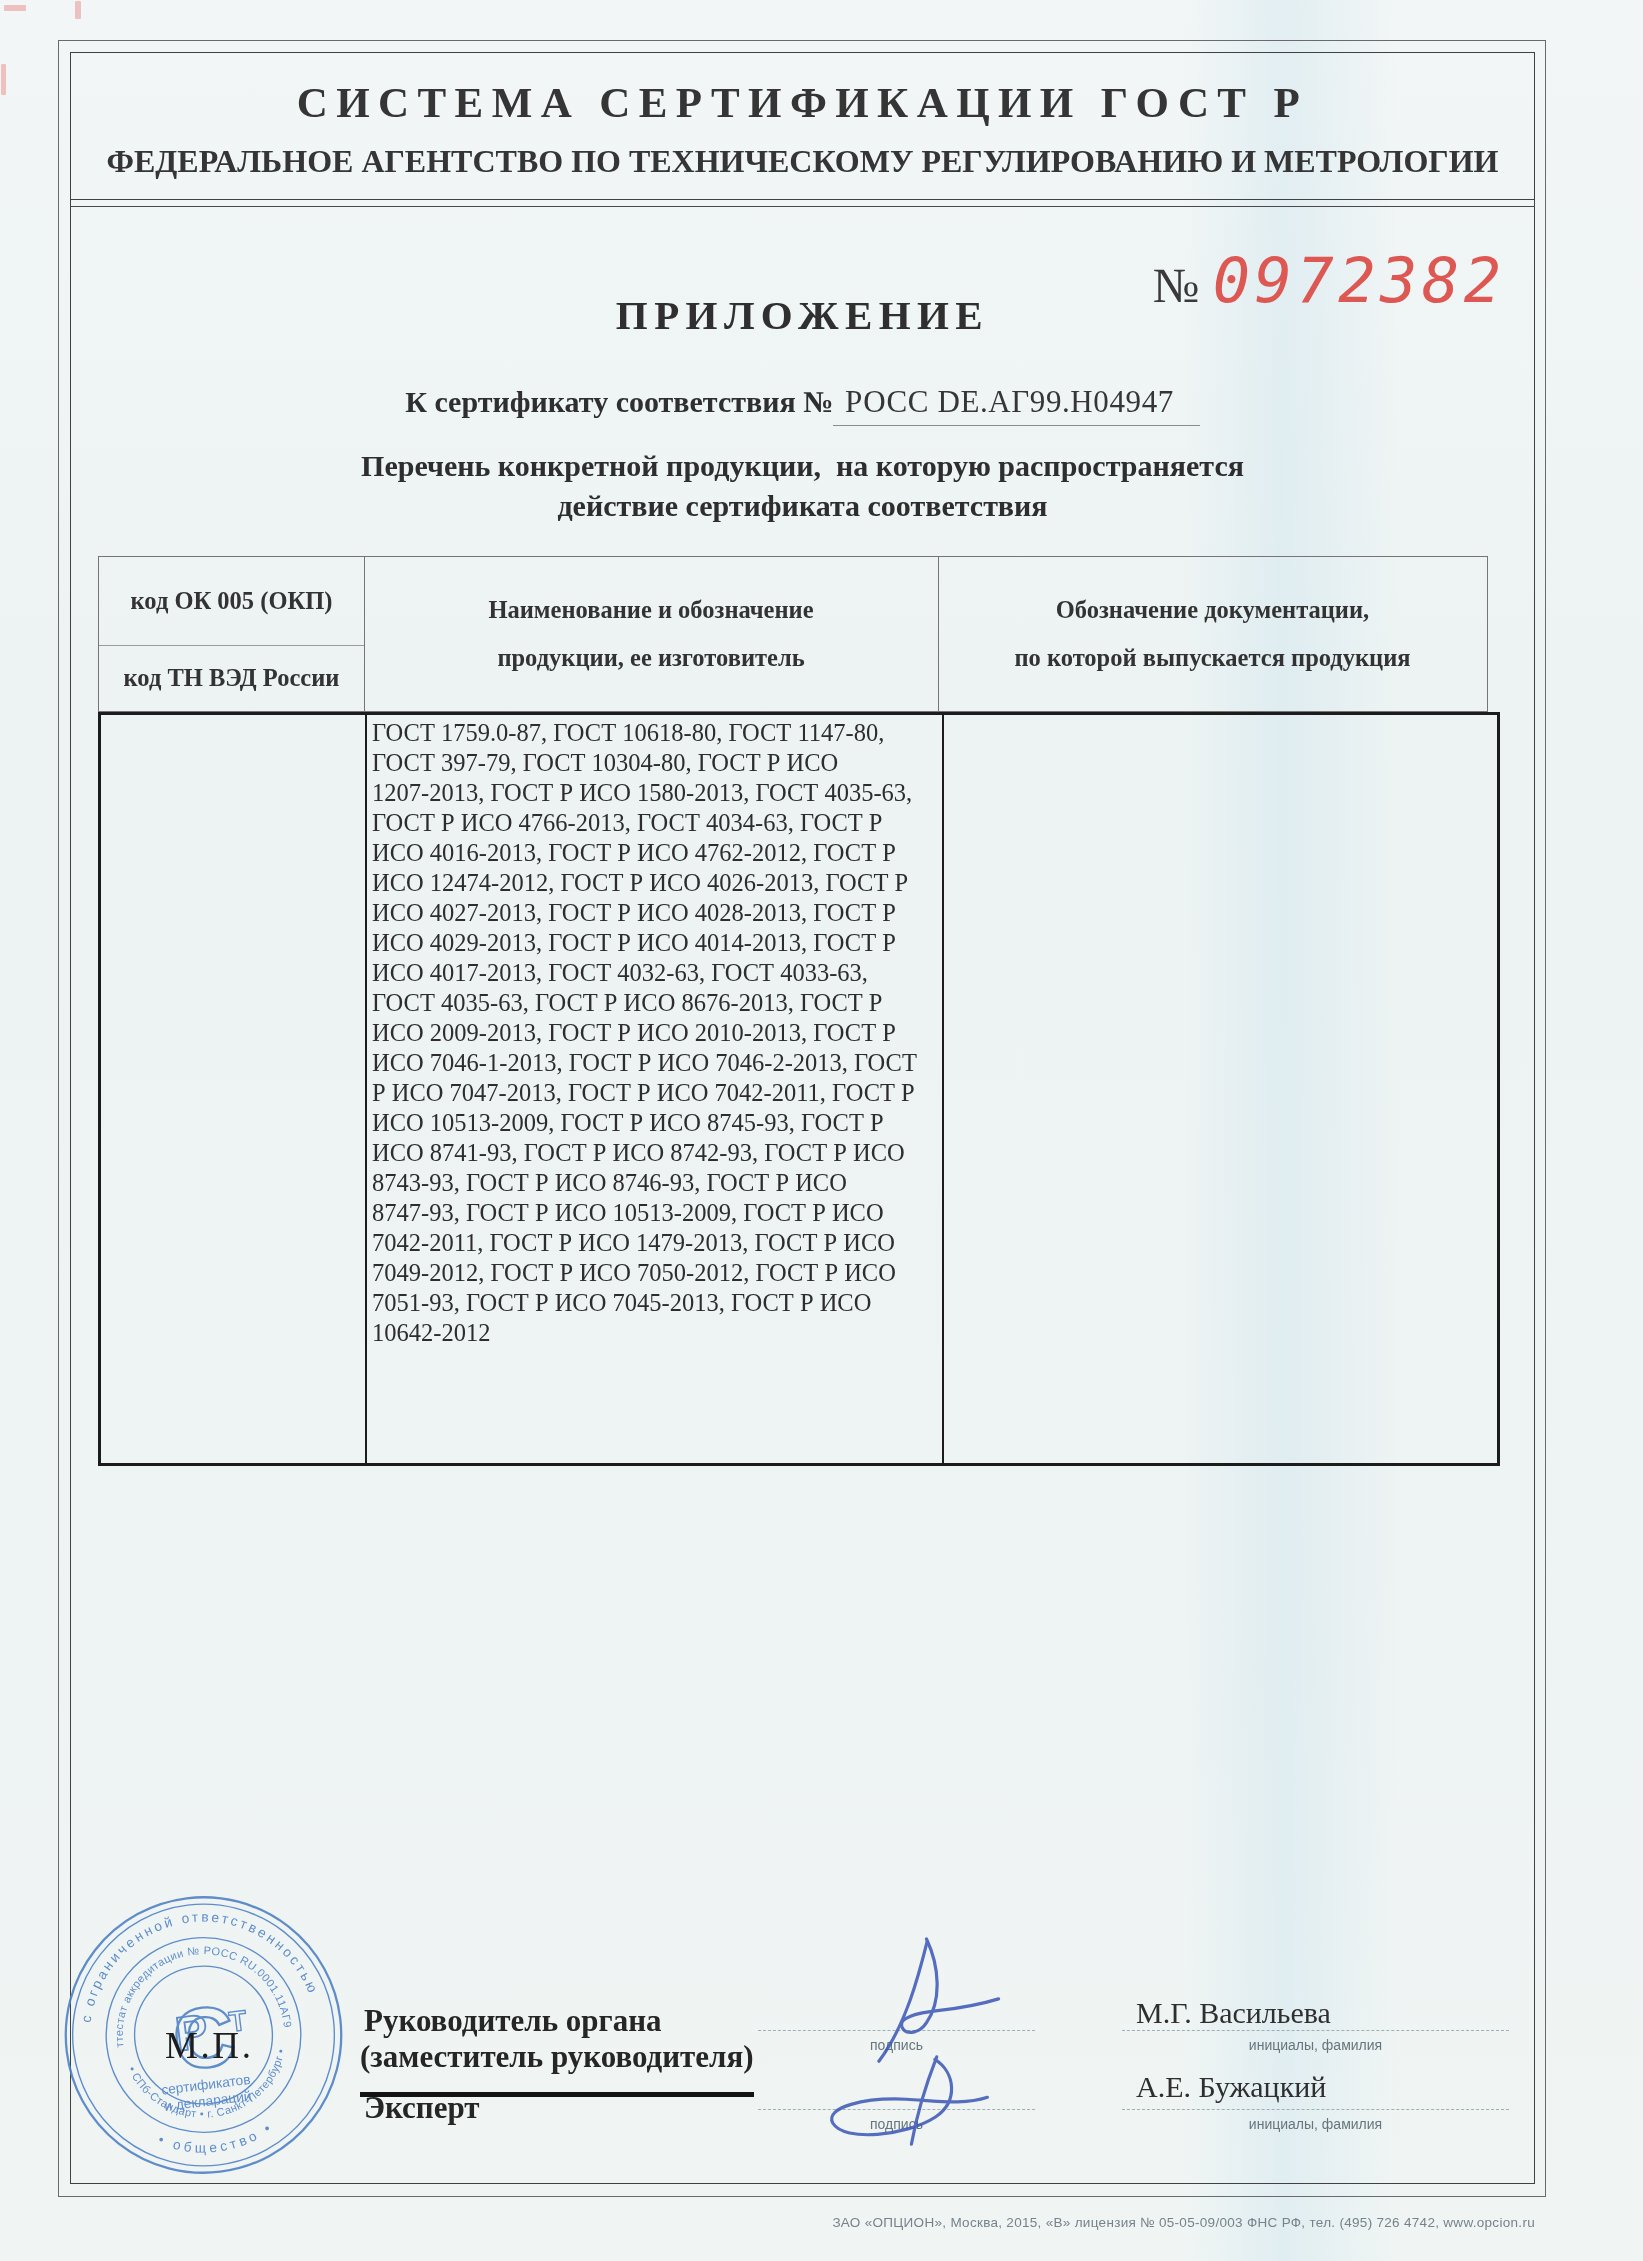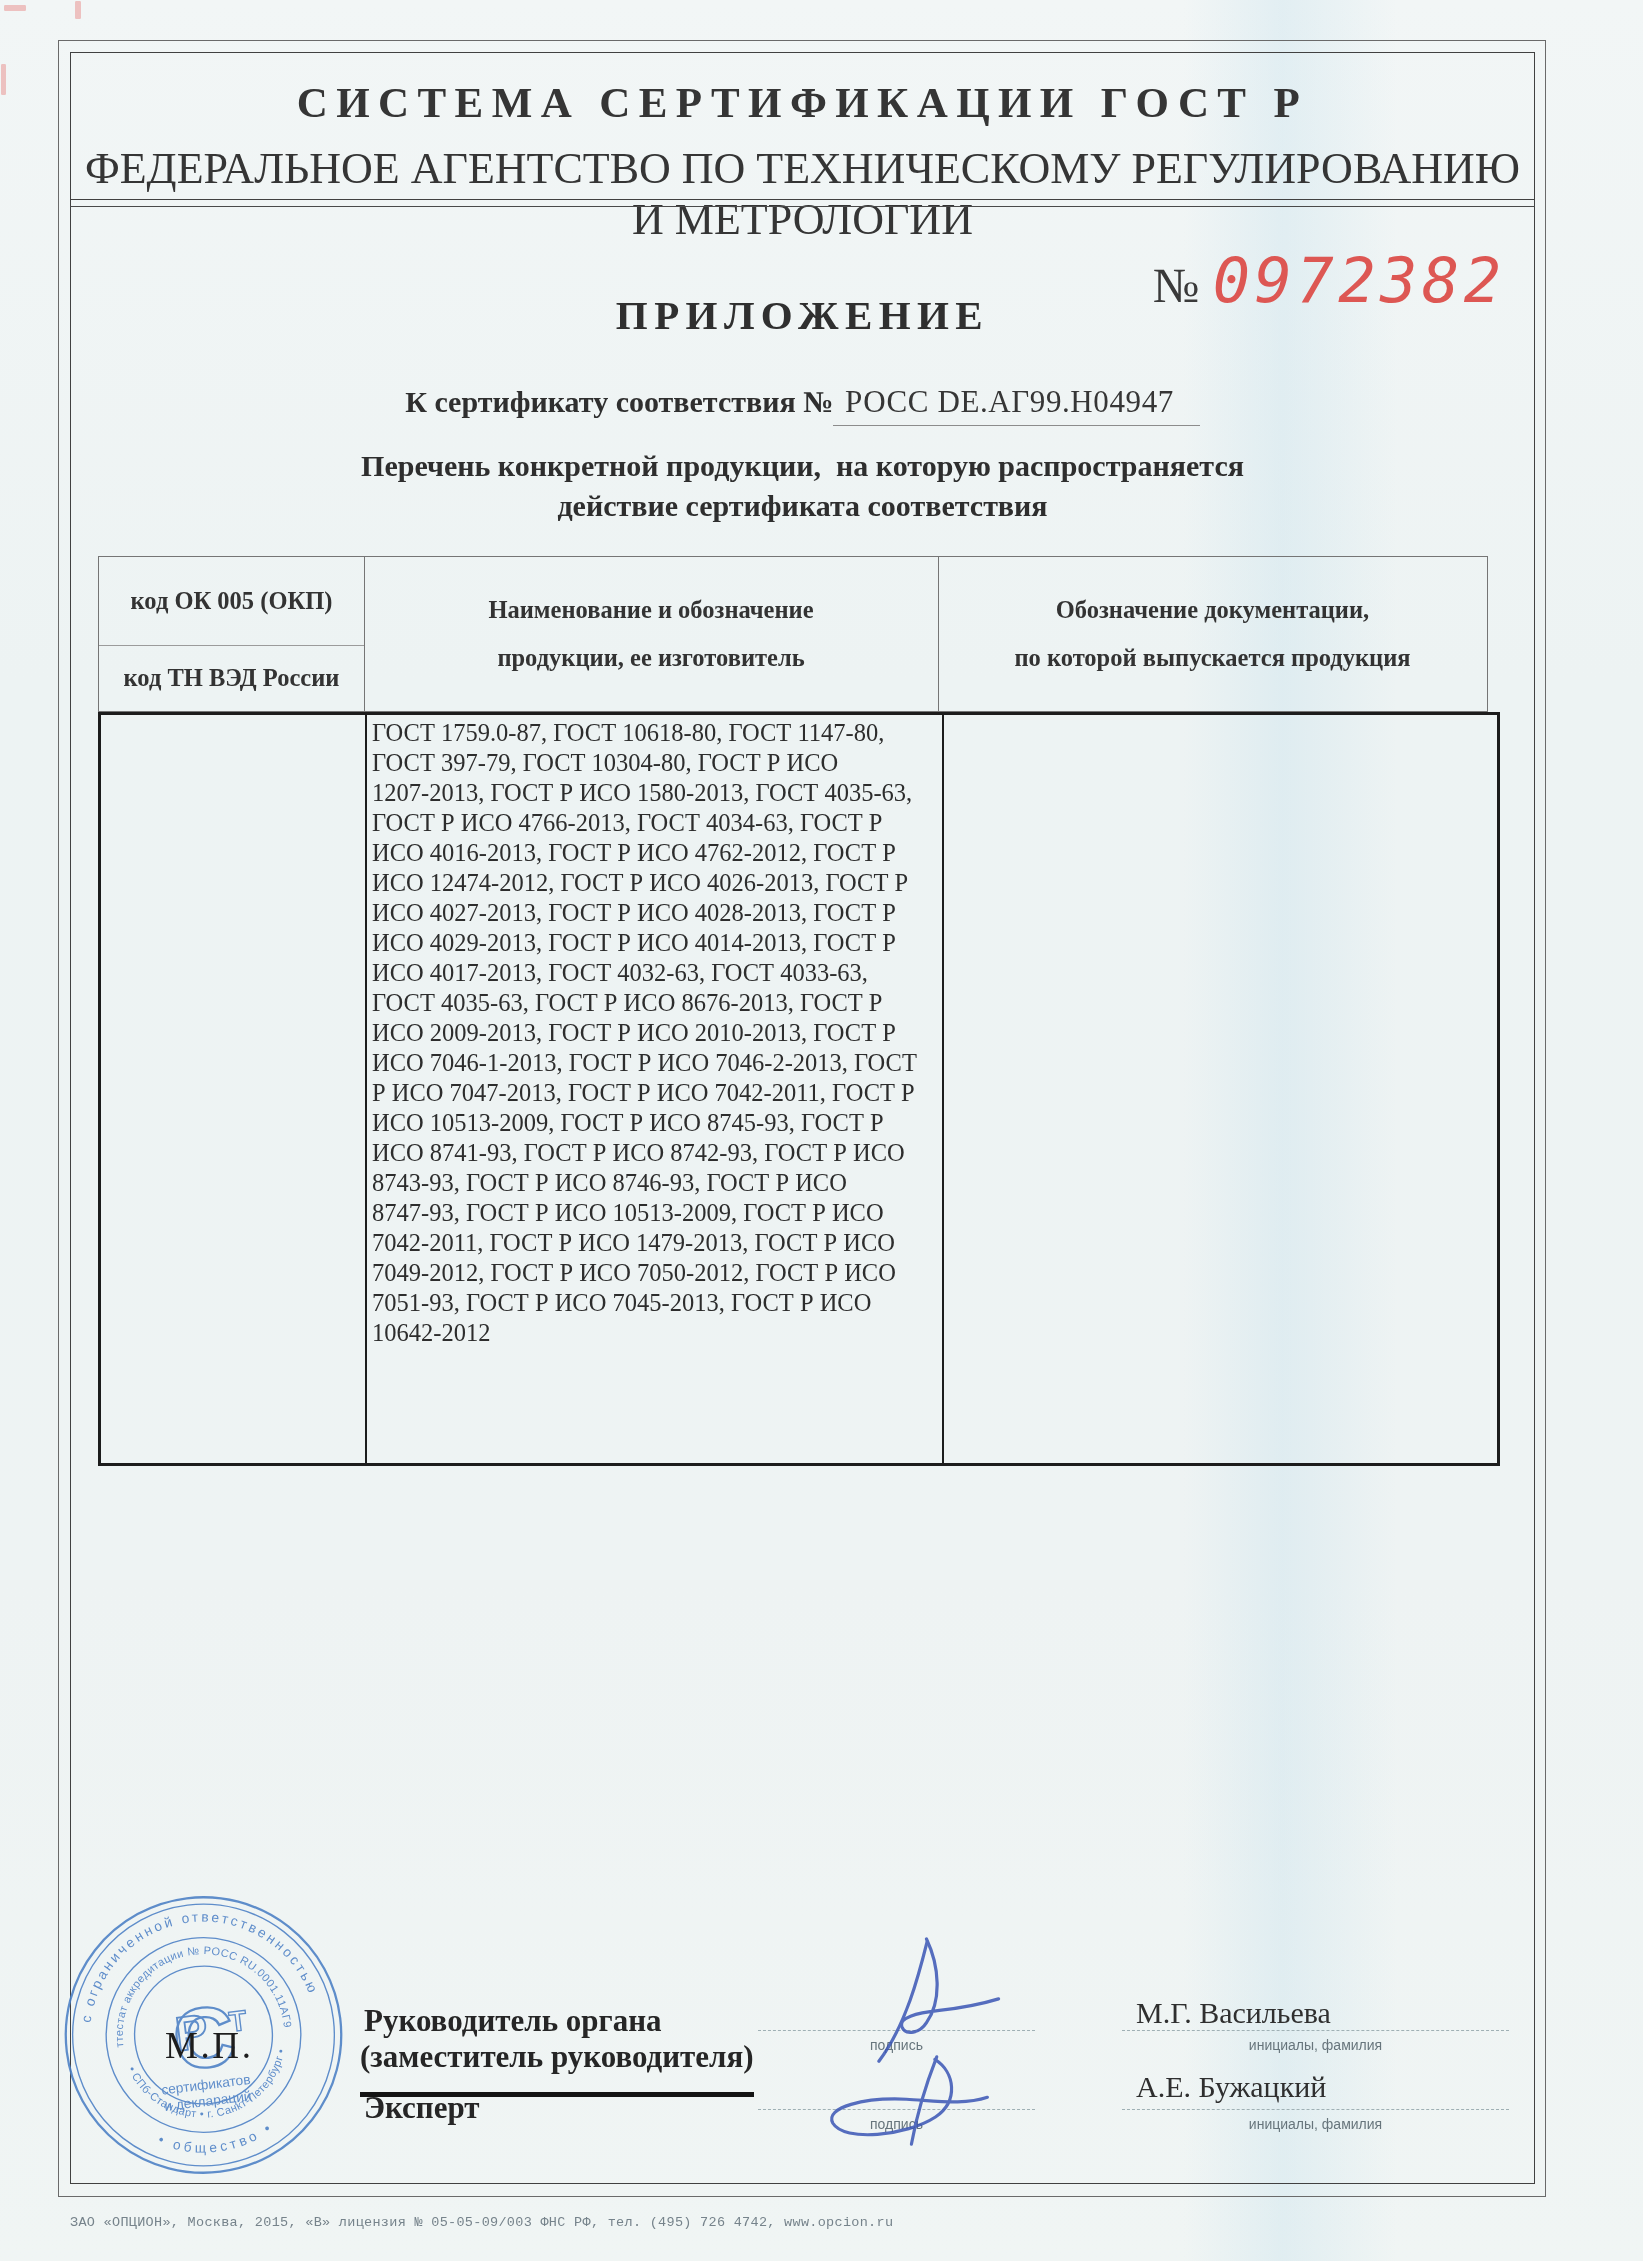--- a/index.html
+++ b/index.html
@@ -17,21 +17,21 @@
   
   .regmark { position:absolute; background:#eaa5a3; opacity:.65; border-radius:1.3px; }
 
   
   .frame-outer { left:58px; top:40px; width:1488px; height:2157px; border:1.9px solid #6a6a6a; box-sizing:border-box; }
   .frame-inner { left:70px; top:52px; width:1465px; height:2132px; border:1.9px solid #414141; box-sizing:border-box; }
 
   
   .title-band { left:70px; top:52px; width:1465px; height:147px; border-bottom:1.9px solid #414141; box-sizing:content-box; text-align:center; }
   .title-line1 { margin-top:26px; font-size:43px; font-weight:bold; letter-spacing:8.4px; color:#353535; }
-  .title-line2 { margin-top:15.5px; font-size:44px; font-weight:normal; letter-spacing:0px; color:#353535; }
+  .title-line2 { margin-top:15.5px; font-size:32px; font-weight:bold; letter-spacing:0px; color:#353535; }
   .band-rule2 { left:70px; top:206px; width:1465px; height:0; border-top:1.3px solid #4a4a4a; }
 
   
   .form-number { left:1153px; top:244px; display:flex; align-items:baseline; gap:13px; }
   .no-sign { font-size:49px; color:#3a3a3a; }
   .no-val  { font-size:62px; font-family:"DejaVu Sans Mono",monospace; color:#dd5753; letter-spacing:4.5px;font-style:italic; }
 
   .doc-title { left:70px; top:291px; width:1465px; text-align:center; font-size:41px; font-weight:bold; letter-spacing:6.4px; color:#2f2f2f; }
 
   .cert-line { left:70px; top:384px; width:1465px; display:flex; justify-content:center; align-items:baseline; }
@@ -77,21 +77,21 @@
   .cap-name1 { left:1122px; top:2037px; width:387px; }
   .cap-sig2  { left:758px; top:2116px; width:277px; }
   .cap-name2 { left:1122px; top:2116px; width:387px; }
   .signame { position:absolute; font-size:30px; color:#2f2f2f; }
   .name1 { left:1136px; top:1996px; }
   .name2 { left:1136px; top:2070px; }
   .sigsvg { position:absolute; z-index:6; }
   .sig1 { left:830px; top:1935px; width:193px; height:129px; }
   .sig2 { left:803px; top:2053px; width:213px; height:95px; }
 
-  .imprint { left:70px; top:2215px; width:1465px; text-align:left; font-family:Liberation Mono, monospace; font-size:13.5px; color:#76838b; letter-spacing:0.3px; }
+  .imprint { left:70px; top:2215px; width:1465px; text-align:right; font-family:Liberation Sans, sans-serif; font-size:13.5px; color:#76838b; letter-spacing:0.3px; }
 </style>
 </head>
 <body>
 
 <div class="page">
 
   <div class="regmark" style="left:3.9px; top:5.2px; width:22px; height:5.8px;"></div>
   <div class="regmark" style="left:1.3px; top:64px; width:5.2px; height:31px;"></div>
   <div class="regmark" style="left:75px; top:1.3px; width:5.8px; height:18px;"></div>
 

